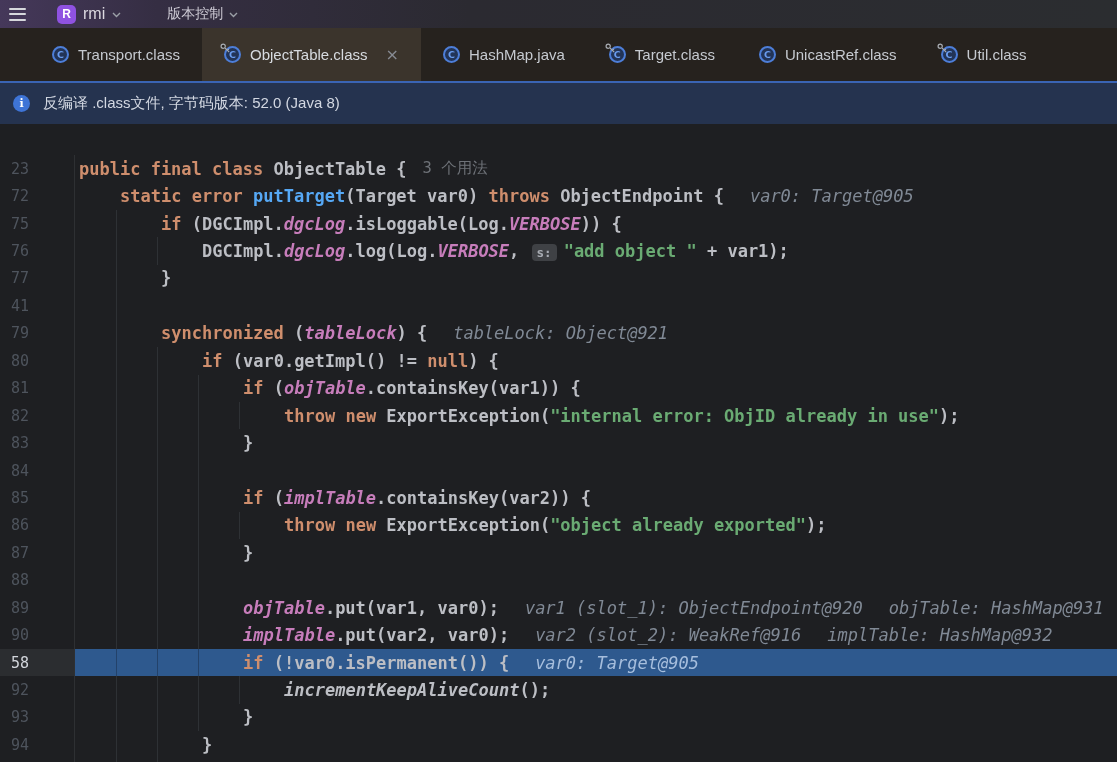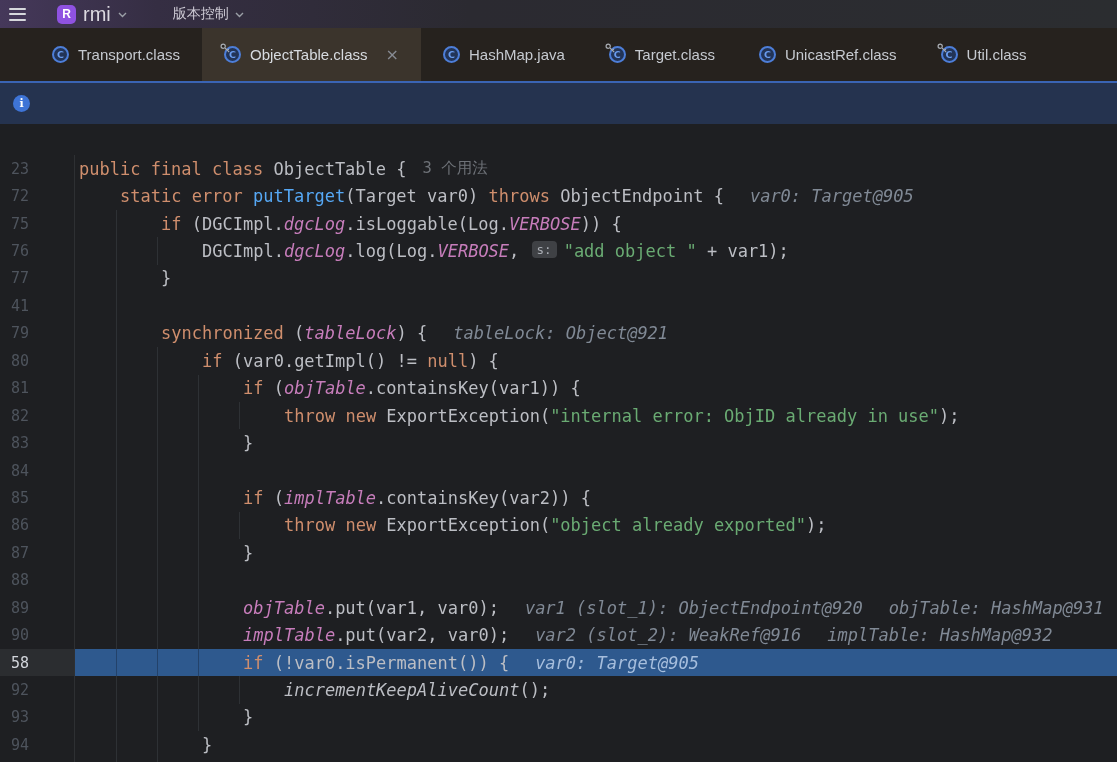--- a/index.html
+++ b/index.html
@@ -7,21 +7,21 @@
        font-family:"Liberation Sans",sans-serif;-webkit-font-smoothing:antialiased;}
 
   
   .topbar{height:28px;display:flex;align-items:center;
           background:linear-gradient(90deg,#45385a 0%,#352e43 14%,#2b2a31 42%,#2b2d30 100%);}
   .burger{width:17px;display:flex;flex-direction:column;gap:3.5px;margin-left:9px;}
   .burger span{height:2px;background:#d6d8dc;border-radius:1px;}
   .proj{display:flex;align-items:center;gap:7px;margin-left:31px;}
   .proj-ic{width:19px;height:19px;border-radius:5px;background:#8f52e1;color:#fff;
            font-weight:bold;font-size:12px;display:flex;align-items:center;justify-content:center;}
-  .proj-name{color:#dcd9e0;font-size:20px;}
+  .proj-name{color:#dcd9e0;font-size:16px;}
   .vcs{display:flex;align-items:center;gap:6px;margin-left:46px;color:#cfccd6;font-size:14px;}
   .chev{display:flex;align-items:center;margin-top:2px;}
 
   
   .tabbar{height:53px;background:#26221e;display:flex;align-items:stretch;padding-left:30px;}
   .tab{display:flex;align-items:center;gap:9px;padding:0 22px;font-size:15px;color:#c6cad0;cursor:default;}
   .tab.active{background:#3b342c;color:#d7dbe0;}
   .cicon{position:relative;width:17px;height:17px;border-radius:50%;background:#223457;
          border:2px solid #4d7ed8;box-sizing:border-box;color:#6a9df0;font-size:9.5px;font-weight:700;
          display:flex;align-items:center;justify-content:center;font-family:"DejaVu Sans",sans-serif;flex:none;}
@@ -39,21 +39,21 @@
   .editor{padding-top:7px;font-family:"DejaVu Sans Mono",monospace;font-size:17px;margin-top:24px;}
   .row{height:27.45px;display:flex;position:relative;}
   .gut{width:75px;flex:none;display:flex;align-items:center;justify-content:flex-end;
        padding-right:45px;box-sizing:border-box;font-size:15px;color:#4e545d;
        border-right:1px solid #2e3033;}
   .row.cur .gut{background:#2b2d30;color:#d3d6dc;}
   .codewrap{flex:1;position:relative;display:flex;align-items:center;padding-left:4px;white-space:pre;}
   .row.cur .codewrap{background:#2e598e;}
   .guide{position:absolute;top:0;bottom:0;width:1px;background:#2e3135;}
   .row.cur .guide{background:rgba(18,30,48,.38);}
-  .code{position:relative;display:flex;align-items:flex-start;}
+  .code{position:relative;display:flex;align-items:flex-end;font-weight:bold;}
   .tok-k{color:#cf8e6d;}
   .tok-p{color:#bcbec4;}
   .tok-m{color:#56a8f5;}
   .tok-f{color:#c77dbb;font-style:italic;}
   .tok-s{color:#6aab73;}
   .tok-sm{color:#bcbec4;font-style:italic;}
   .badge{display:inline-block;background:#3f4145;color:#a8acb3;font-size:12.5px;border-radius:4px;
          padding:1px 5px;margin:0 7px 0 2px;line-height:15px;font-style:normal;}
   .inlay{color:#6e7278;margin-left:16px;font-size:15.5px;}
   .hint{color:#808995;font-style:italic;margin-left:26px;}
@@ -119,20 +119,21 @@
       <span class="cicon">C<span class="keyic"><svg width="11" height="11" viewBox="0 0 11 11">
             <circle cx="3.2" cy="3.2" r="2.1" fill="#26221e" stroke="#a9adb3" stroke-width="1.2"></circle>
             <path d="M4.8 4.8 L9.2 9.2 M7.4 7.4 L8.9 5.9" stroke="#a9adb3" stroke-width="1.2" fill="none"></path>
           </svg></span></span>
       <span>Util.class</span>
     </div>
   </div>
 
 <div class="banner">
   <span class="info-ic">i</span>
+  <span>反编译 .class文件, 字节码版本: 52.0 (Java 8)</span>
 </div>
 
 <div class="editor" id="rows">
     <div class="row">
       <div class="gut">23</div>
       <div class="codewrap"><span class="code" style="margin-left: 0px;"><span class="tok-k">public final class </span><span class="tok-p">ObjectTable {</span></span><span class="inlay">3 个用法</span></div>
     </div>
     <div class="row">
       <div class="gut">72</div>
       <div class="codewrap"><span class="code" style="margin-left: 41px;"><span class="tok-k">static error </span><span class="tok-m">putTarget</span><span class="tok-p">(Target var0) </span><span class="tok-k">throws</span><span class="tok-p"> ObjectEndpoint {</span></span><span class="hint">var0: Target@905</span></div>

